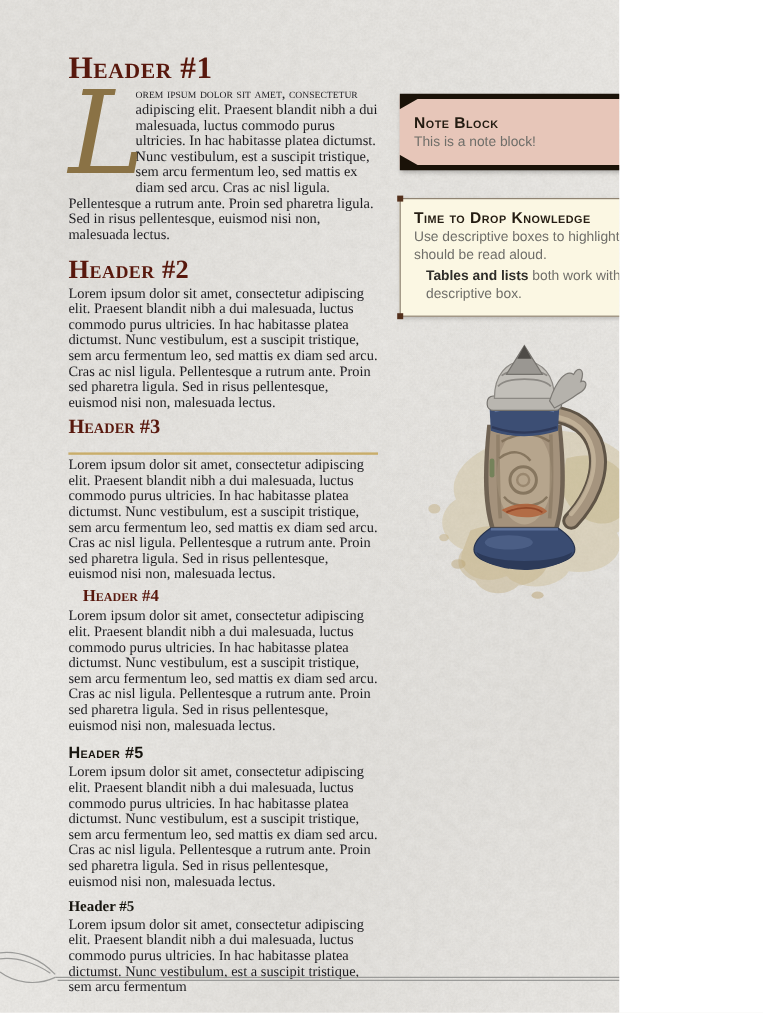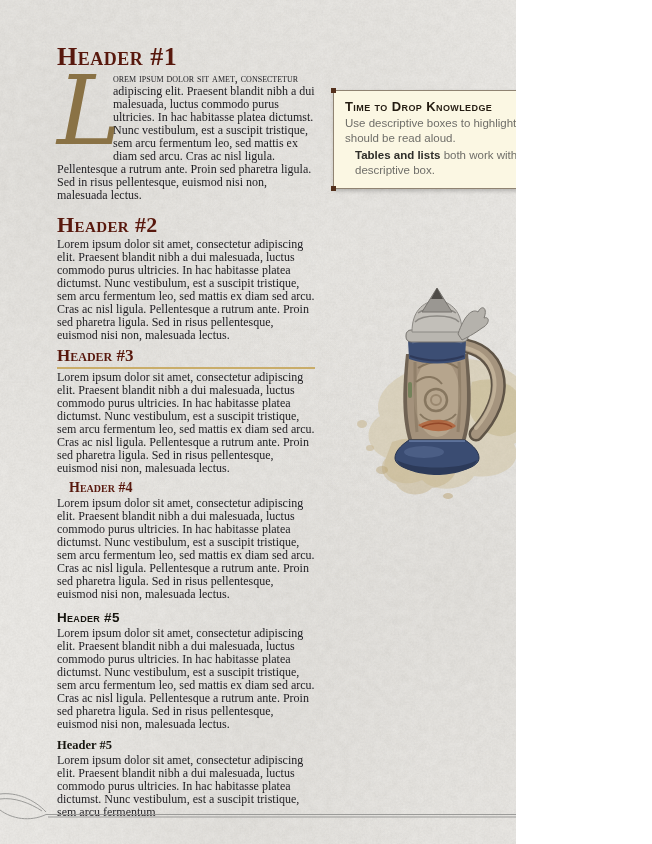--- a/index.html
+++ b/index.html
@@ -20,21 +20,21 @@
 
   .col{position:absolute;}
   .col-left{left:57px;top:38px;width:258px;}
   .col-right{left:333px;top:66px;width:263px;}
 
   .col p{margin:2px 0 0;font-size:12px;line-height:13px;text-align:left;}
 
   h1,h2,h3,h4{font-family:"Liberation Serif",serif;font-variant:small-caps;color:#58180d;font-weight:bold;}
   h1{margin:6px 0 0;font-size:26px;line-height:26px;letter-spacing:.5px;}
   h2{margin:12px 0 0;font-size:22px;line-height:22px;letter-spacing:.4px;}
-  h3{margin:4px 0 0;font-size:17px;line-height:19px;border-bottom:2px solid #c9ad6a;padding-bottom:2px;}
+  h3{margin:4px 0 0;font-size:17px;line-height:19px;border-bottom:2px solid #c9ad6a;padding-bottom:12px;}
   h4{margin:6px 12px 0;font-size:14px;line-height:14px;}
   h5{margin:10px 0 0;font-size:13.5px;line-height:14px;font-family:"Liberation Sans",sans-serif;
      font-variant:small-caps;font-weight:bold;color:#17150f;letter-spacing:.3px;}
   h6{margin:8px 0 0;font-size:12.5px;line-height:13px;font-weight:bold;color:#17150f;}
 
   .p1{margin-top:5px;}
   .dropcap{
     float:left;width:52px;height:86px;margin:3px 4px 0 0;
     font-family:"DejaVu Serif",serif;font-style:italic;
     font-size:96px;line-height:72px;color:#8a7245;overflow:visible;
@@ -104,20 +104,34 @@
 
     <h5>Header #5</h5>
     <p class="p5">Lorem ipsum dolor sit amet, consectetur adipiscing elit. Praesent blandit nibh a dui malesuada, luctus commodo purus ultricies. In hac habitasse platea dictumst. Nunc vestibulum, est a suscipit tristique, sem arcu fermentum leo, sed mattis ex diam sed arcu. Cras ac nisl ligula. Pellentesque a rutrum ante. Proin sed pharetra ligula. Sed in risus pellentesque, euismod nisi non, malesuada lectus.</p>
 
     <h6>Header #5</h6>
     <p class="p6">Lorem ipsum dolor sit amet, consectetur adipiscing elit. Praesent blandit nibh a dui malesuada, luctus commodo purus ultricies. In hac habitasse platea dictumst. Nunc vestibulum, est a suscipit tristique, sem arcu fermentum</p>
   </div>
 
   <div class="col col-right">
 
+    <div class="note">
+      <svg class="bar top" viewBox="0 0 263 13" preserveAspectRatio="none">
+        <path d="M0,0 H263 V4.5 H0 Z" fill="#1a1208"></path>
+        <path d="M0,0 V13 L15,4.5 H0 Z" fill="#1a1208"></path>
+        <path d="M263,0 V13 L248,4.5 H263 Z" fill="#1a1208"></path>
+      </svg>
+      <div class="box-title">Note Block</div>
+      <div class="box-body">This is a note block!</div>
+      <svg class="bar bottom" viewBox="0 0 263 13" preserveAspectRatio="none">
+        <path d="M0,8.5 H263 V13 H0 Z" fill="#1a1208"></path>
+        <path d="M0,13 V0 L15,8.5 H0 Z" fill="#1a1208"></path>
+        <path d="M263,13 V0 L248,8.5 H263 Z" fill="#1a1208"></path>
+      </svg>
+    </div>
 
     <div class="descriptive">
       <span class="corner-dot tl"></span>
       <span class="corner-dot tr"></span>
       <span class="corner-dot bl"></span>
       <span class="corner-dot br"></span>
       <div class="box-title">Time to Drop Knowledge</div>
       <div class="box-body">Use descriptive boxes to highlight text that should be read aloud.</div>
       <div class="box-body d-line2"><span class="d-bold">Tables and lists</span><span> both work within a descriptive box.</span></div>
     </div>

